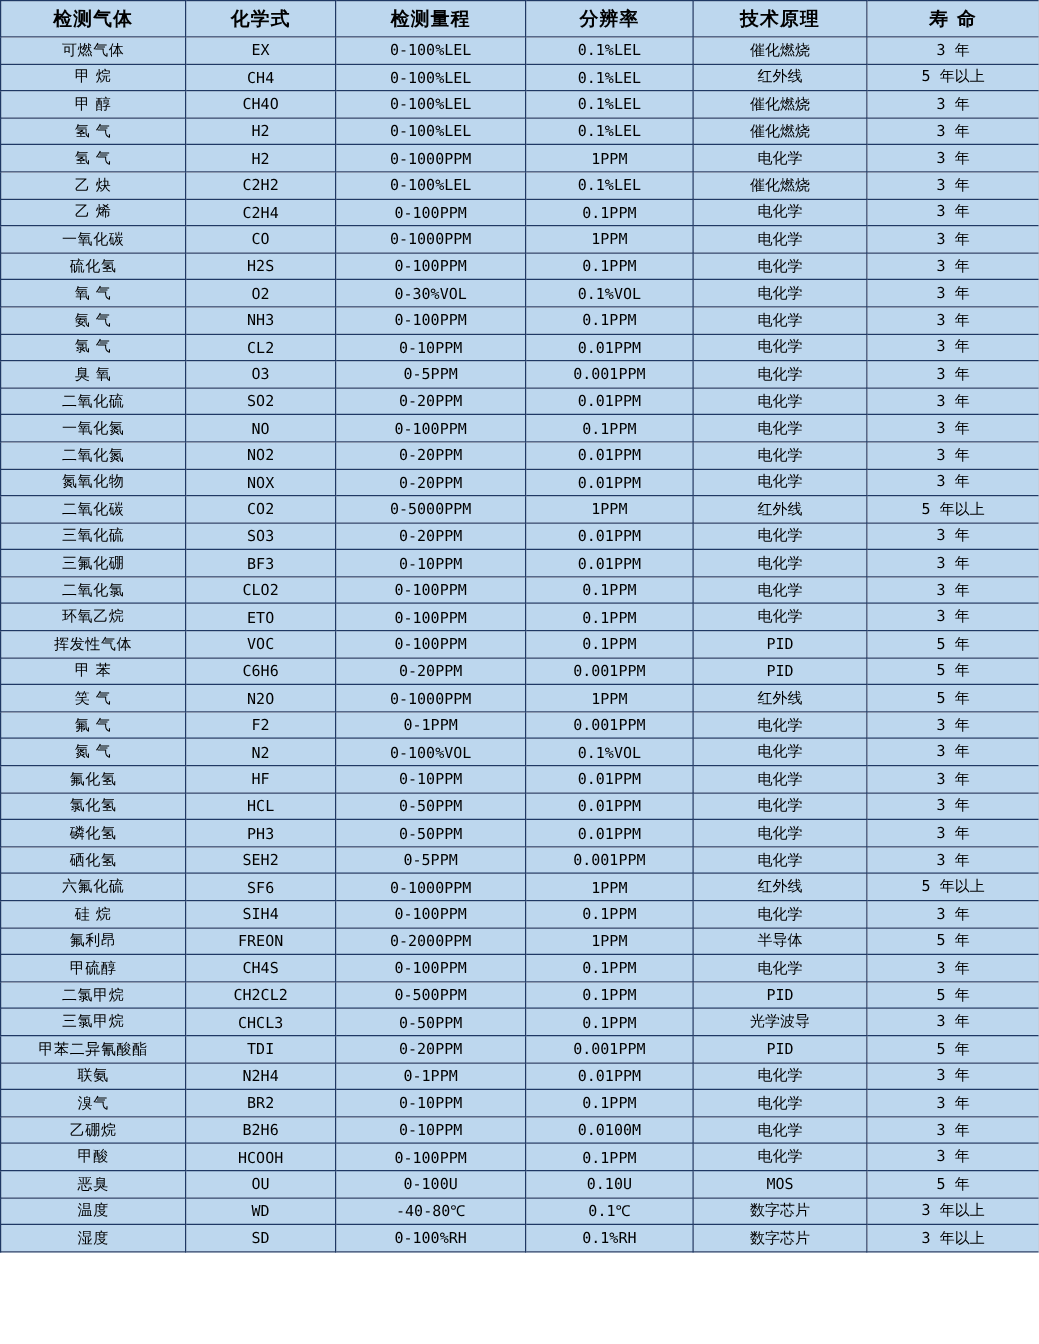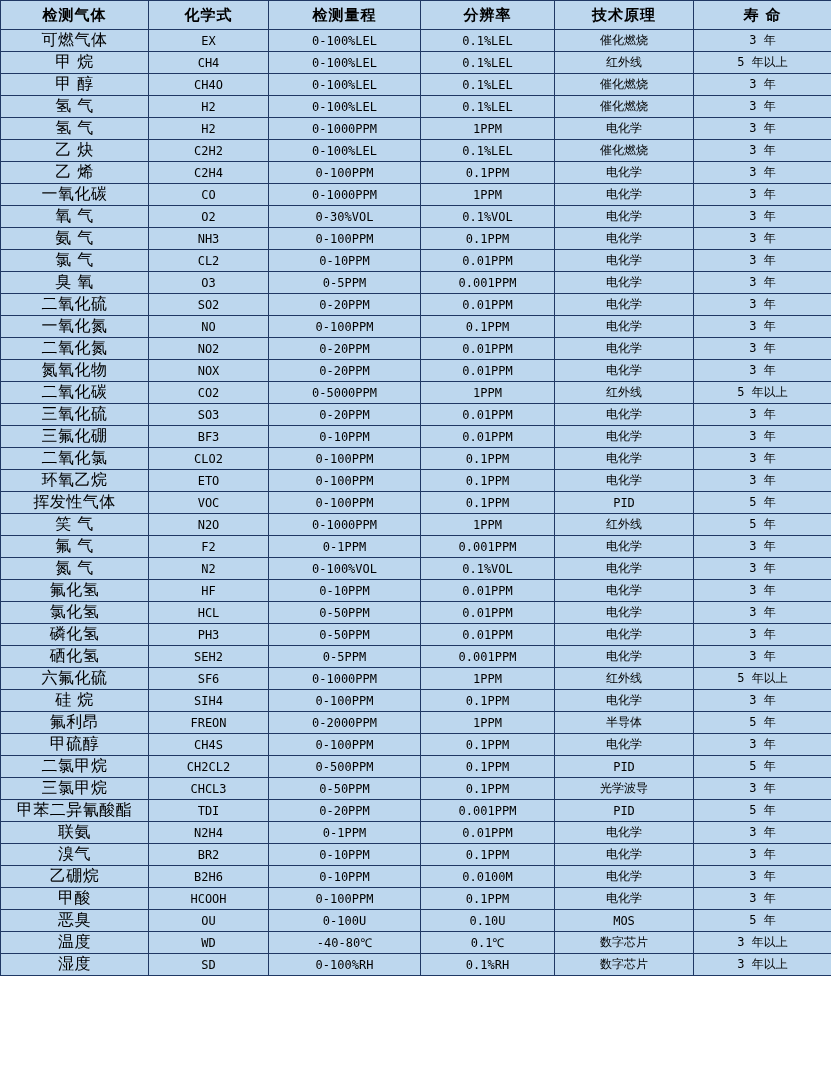--- a/index.html
+++ b/index.html
@@ -46,21 +46,21 @@
     font-weight: bold;
     letter-spacing: 1px;
     font-family: "DejaVu Sans", sans-serif;
   }
   table.gas-table tbody td {
     height: 20.6px;
     font-size: 12.5px;
     font-family: "DejaVu Sans", sans-serif;
   }
   table.gas-table tbody td.name {
-    font-size: 16px;
+    font-size: 12px;
     letter-spacing: 0.5px;
   }
   table.gas-table tbody td.mono {
     font-family: "DejaVu Sans Mono", monospace;
     font-size: 12px;
     letter-spacing: 0px;
   }
 </style>
 </head>
 <body>
@@ -144,20 +144,28 @@
         </tr>
         <tr>
           <td class="name">一氧化碳</td>
           <td class="mono">CO</td>
           <td class="mono">0-1000PPM</td>
           <td class="mono">1PPM</td>
           <td class="mono">电化学</td>
           <td class="mono">3 年</td>
         </tr>
         <tr>
+          <td class="name">硫化氢</td>
+          <td class="mono">H2S</td>
+          <td class="mono">0-100PPM</td>
+          <td class="mono">0.1PPM</td>
+          <td class="mono">电化学</td>
+          <td class="mono">3 年</td>
+        </tr>
+        <tr>
           <td class="name">氧 气</td>
           <td class="mono">O2</td>
           <td class="mono">0-30%VOL</td>
           <td class="mono">0.1%VOL</td>
           <td class="mono">电化学</td>
           <td class="mono">3 年</td>
         </tr>
         <tr>
           <td class="name">氨 气</td>
           <td class="mono">NH3</td>
@@ -252,20 +260,28 @@
           <td class="mono">0-100PPM</td>
           <td class="mono">0.1PPM</td>
           <td class="mono">电化学</td>
           <td class="mono">3 年</td>
         </tr>
         <tr>
           <td class="name">挥发性气体</td>
           <td class="mono">VOC</td>
           <td class="mono">0-100PPM</td>
           <td class="mono">0.1PPM</td>
+          <td class="mono">PID</td>
+          <td class="mono">5 年</td>
+        </tr>
+        <tr>
+          <td class="name">甲 苯</td>
+          <td class="mono">C6H6</td>
+          <td class="mono">0-20PPM</td>
+          <td class="mono">0.001PPM</td>
           <td class="mono">PID</td>
           <td class="mono">5 年</td>
         </tr>
         <tr>
           <td class="name">笑 气</td>
           <td class="mono">N2O</td>
           <td class="mono">0-1000PPM</td>
           <td class="mono">1PPM</td>
           <td class="mono">红外线</td>
           <td class="mono">5 年</td>

